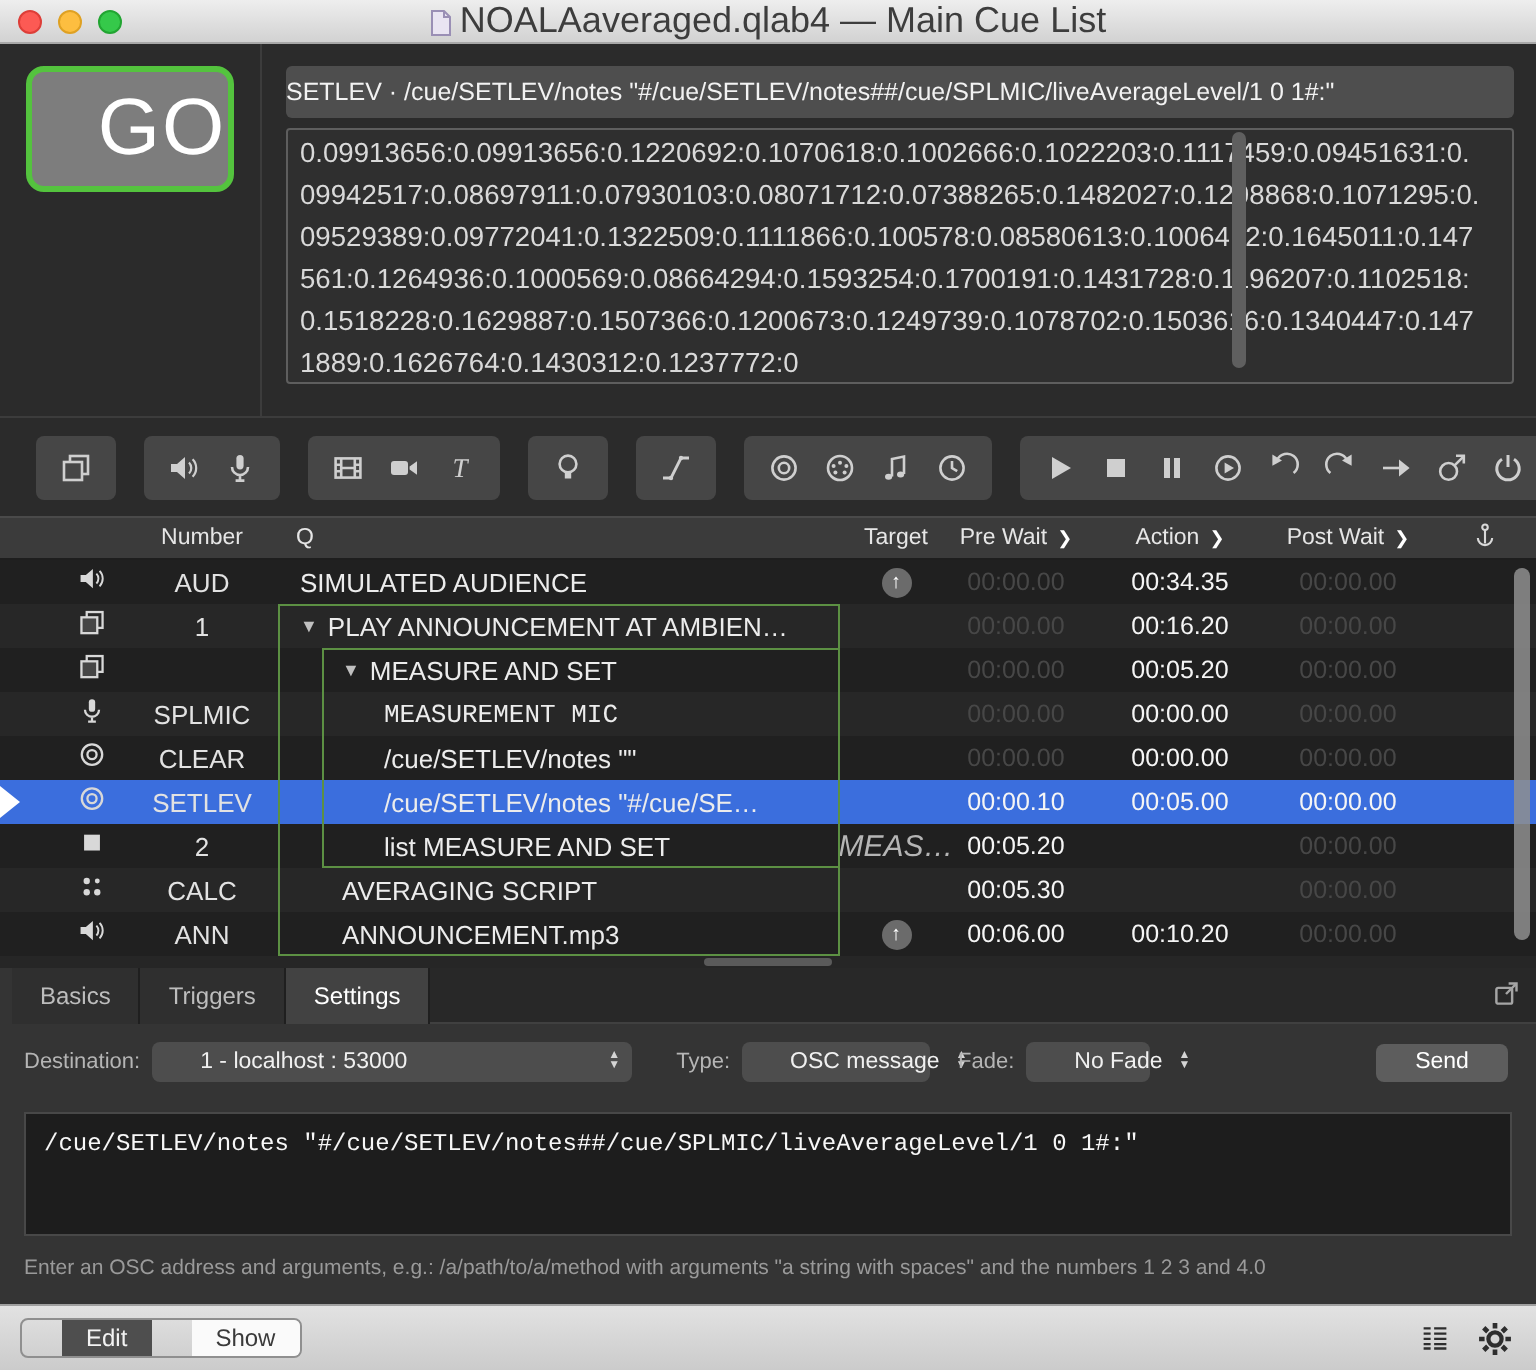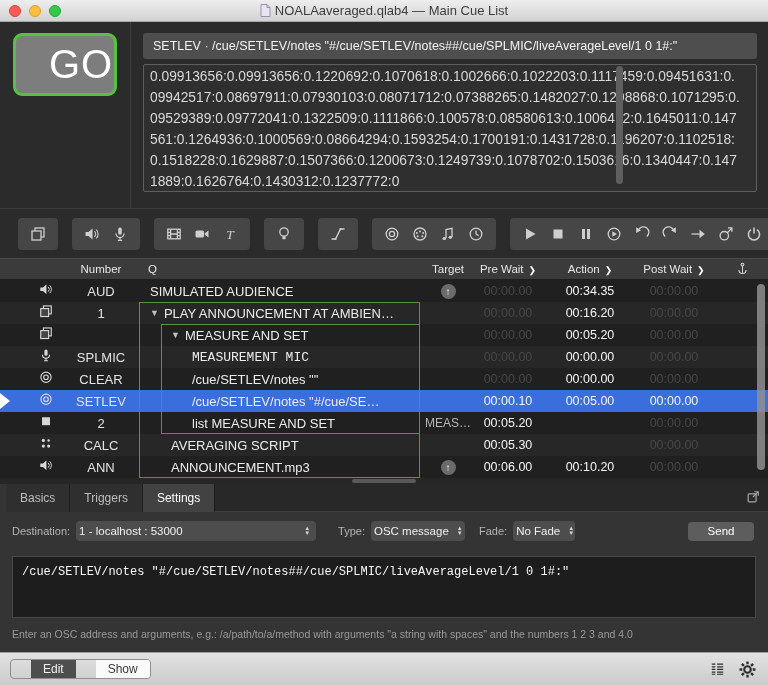--- a/index.html
+++ b/index.html
@@ -9,32 +9,32 @@
 
   
   .titlebar { position:absolute; left:0; top:0; width:768px; height:22px;
     background:linear-gradient(#eeeeee,#d2d2d2); border-bottom:1px solid #a8a8a8;
     display:flex; align-items:center; }
   .traffic { display:flex; gap:8px; margin-left:9px; }
   .tl { width:12px; height:12px; border-radius:50%; }
   .tl.red{ background:#fc5a54; border:1px solid #dd3e38;}
   .tl.yellow{ background:#fdbe40; border:1px solid #dfa123;}
   .tl.green{ background:#35c94a; border:1px solid #22a532;}
-  .title-wrap{ position:absolute; left:0; right:0; text-align:center; font-size:13px; color:#3d3d3d; }
+  .title-wrap{ position:absolute; left:0; right:0; text-align:center; font-size:18px; color:#3d3d3d; }
   .title-wrap svg{ vertical-align:-2px; margin-right:4px; }
 
   
   .top { position:absolute; left:0; top:22px; width:768px; height:186px; background:#2b2b2b; }
   .top .vdiv { position:absolute; left:130px; top:0; width:1px; height:186px; background:#3c3c3c; }
   .go-btn { position:absolute; left:13px; top:11px; width:104px; height:63px;
     background:#7d7d7d; border:3px solid #54c33e; border-radius:9px;
     color:#fff; font-size:40px; text-align:center; line-height:57px; letter-spacing:1px;padding-left:32px; }
   .standby-bar { position:absolute; left:143px; top:11px; width:614px; height:26px;
     background:#4e4e4e; border-radius:3px; color:#f2f2f2; font-size:12.5px;
-    line-height:26px; padding:0 10px; white-space:nowrap; overflow:hidden; }
+    line-height:26px; padding:0 0; white-space:nowrap; overflow:hidden; }
   .notes-box { position:absolute; left:143px; top:42px; width:614px; height:128px;
     background:#2f2f2f; border:1px solid #5e5e5e; border-radius:2px;
     color:#d9d9d9; font-size:13.8px; line-height:21px; padding:1px 14px 0 6px;
     word-break:break-all; overflow:hidden; }
   .notes-scroll { position:absolute; right:145px; top:44px; width:7px; height:118px;
     border-radius:4px; background:#5f5f5f; }
 
   
   .toolbar { position:absolute; left:0; top:208px; width:768px; height:50px;
     background:#2b2b2b; border-top:1px solid #3c3c3c; display:flex; align-items:center; }
@@ -56,21 +56,21 @@
   .row { height:22px; align-items:center; position:relative; }
   .row.odd { background:#202020; } .row.even { background:#272727; }
   .row.selected { background:#3b6edd; }
   .cell-icon { display:flex; justify-content:center; color:#d8d8d8; }
   .cell-num { text-align:center; color:#e2e2e2; font-size:13px; }
   .cell-q { color:#ececec; font-size:13px; white-space:nowrap; overflow:hidden; display:flex; align-items:center; }
   .disc { font-size:9px; color:#c0c0c0; margin-right:5px; }
   .cell-target { display:flex; justify-content:center; align-items:center; }
   .t-circle { width:15px; height:15px; border-radius:50%; background:#6b6b6b; color:#fff;
     font-size:10px; line-height:15px; text-align:center; }
-  .t-text { color:#b5b5b5; font-size:12px; }
+  .t-text { font-style:italic; color:#b5b5b5; font-size:15px; }
   .cell-time { text-align:center; font-size:12.5px; color:#f5f5f5; }
   .cell-time.dim { color:#474747; }
   .playhead { position:absolute; left:0; top:3px; width:0; height:0;
     border-left:10px solid #fff; border-top:8px solid transparent; border-bottom:8px solid transparent; }
   .gbox { position:absolute; border:1px solid #5c9043; pointer-events:none; }
   .gbox.outer { left:139px; top:22px; width:281px; height:176px; }
   .gbox.inner { left:161px; top:44px; width:259px; height:110px; }
   .v-scroll { position:absolute; right:3px; top:4px; width:8px; height:186px;
     border-radius:4px; background:#8f8f8f; opacity:.85; }
   .h-strip { position:absolute; left:0; top:478px; width:768px; height:6px; background:#262626; }
@@ -81,21 +81,21 @@
   .tabbar { position:absolute; left:6px; top:0; width:768px; height:28px; background:#282828;
     border-bottom:1px solid #404040; display:flex; }
   .tab { min-width:62px; padding:0 14px; height:28px; line-height:28px; text-align:center;
     font-size:12px; color:#bdbdbd; background:#2f2f2f; border-right:1px solid #1f1f1f; }
   .tab.active { background:#424242; color:#fff; }
   .expand-btn { position:absolute; right:8px; top:6px; color:#a5a5a5; }
   .ctl-row { position:absolute; left:0; top:34px; width:768px; height:26px;
     display:flex; align-items:center; font-size:11px; color:#b5b5b5; }
   .label { margin-right:6px; }
   .dd { background:#4d4d4d; border-radius:4px; height:20px; color:#f0f0f0; font-size:11.5px;
-    display:flex; align-items:center; padding:0 6px 0 3px; }
+    display:flex; align-items:center; padding:0 6px 0 24px; }
   .dd .dd-text { flex:1; white-space:nowrap; }
   .dd .arrows { display:flex; flex-direction:column; line-height:5px; font-size:6px;
     color:#d5d5d5; margin-left:8px; }
   .dd-dest { width:240px; margin-right:22px; }
   .dd-type { width:94px; margin-right:14px; }
   .dd-fade { width:62px; }
   .send-btn { margin-left:auto; margin-right:14px; background:#5d5d5d; border-radius:4px;
     width:66px; height:19px; line-height:19px; color:#fff; font-size:11.5px; text-align:center; }
   .osc-box { position:absolute; left:12px; top:72px; width:744px; height:62px;
     background:#1d1d1d; border:1px solid #484848;

